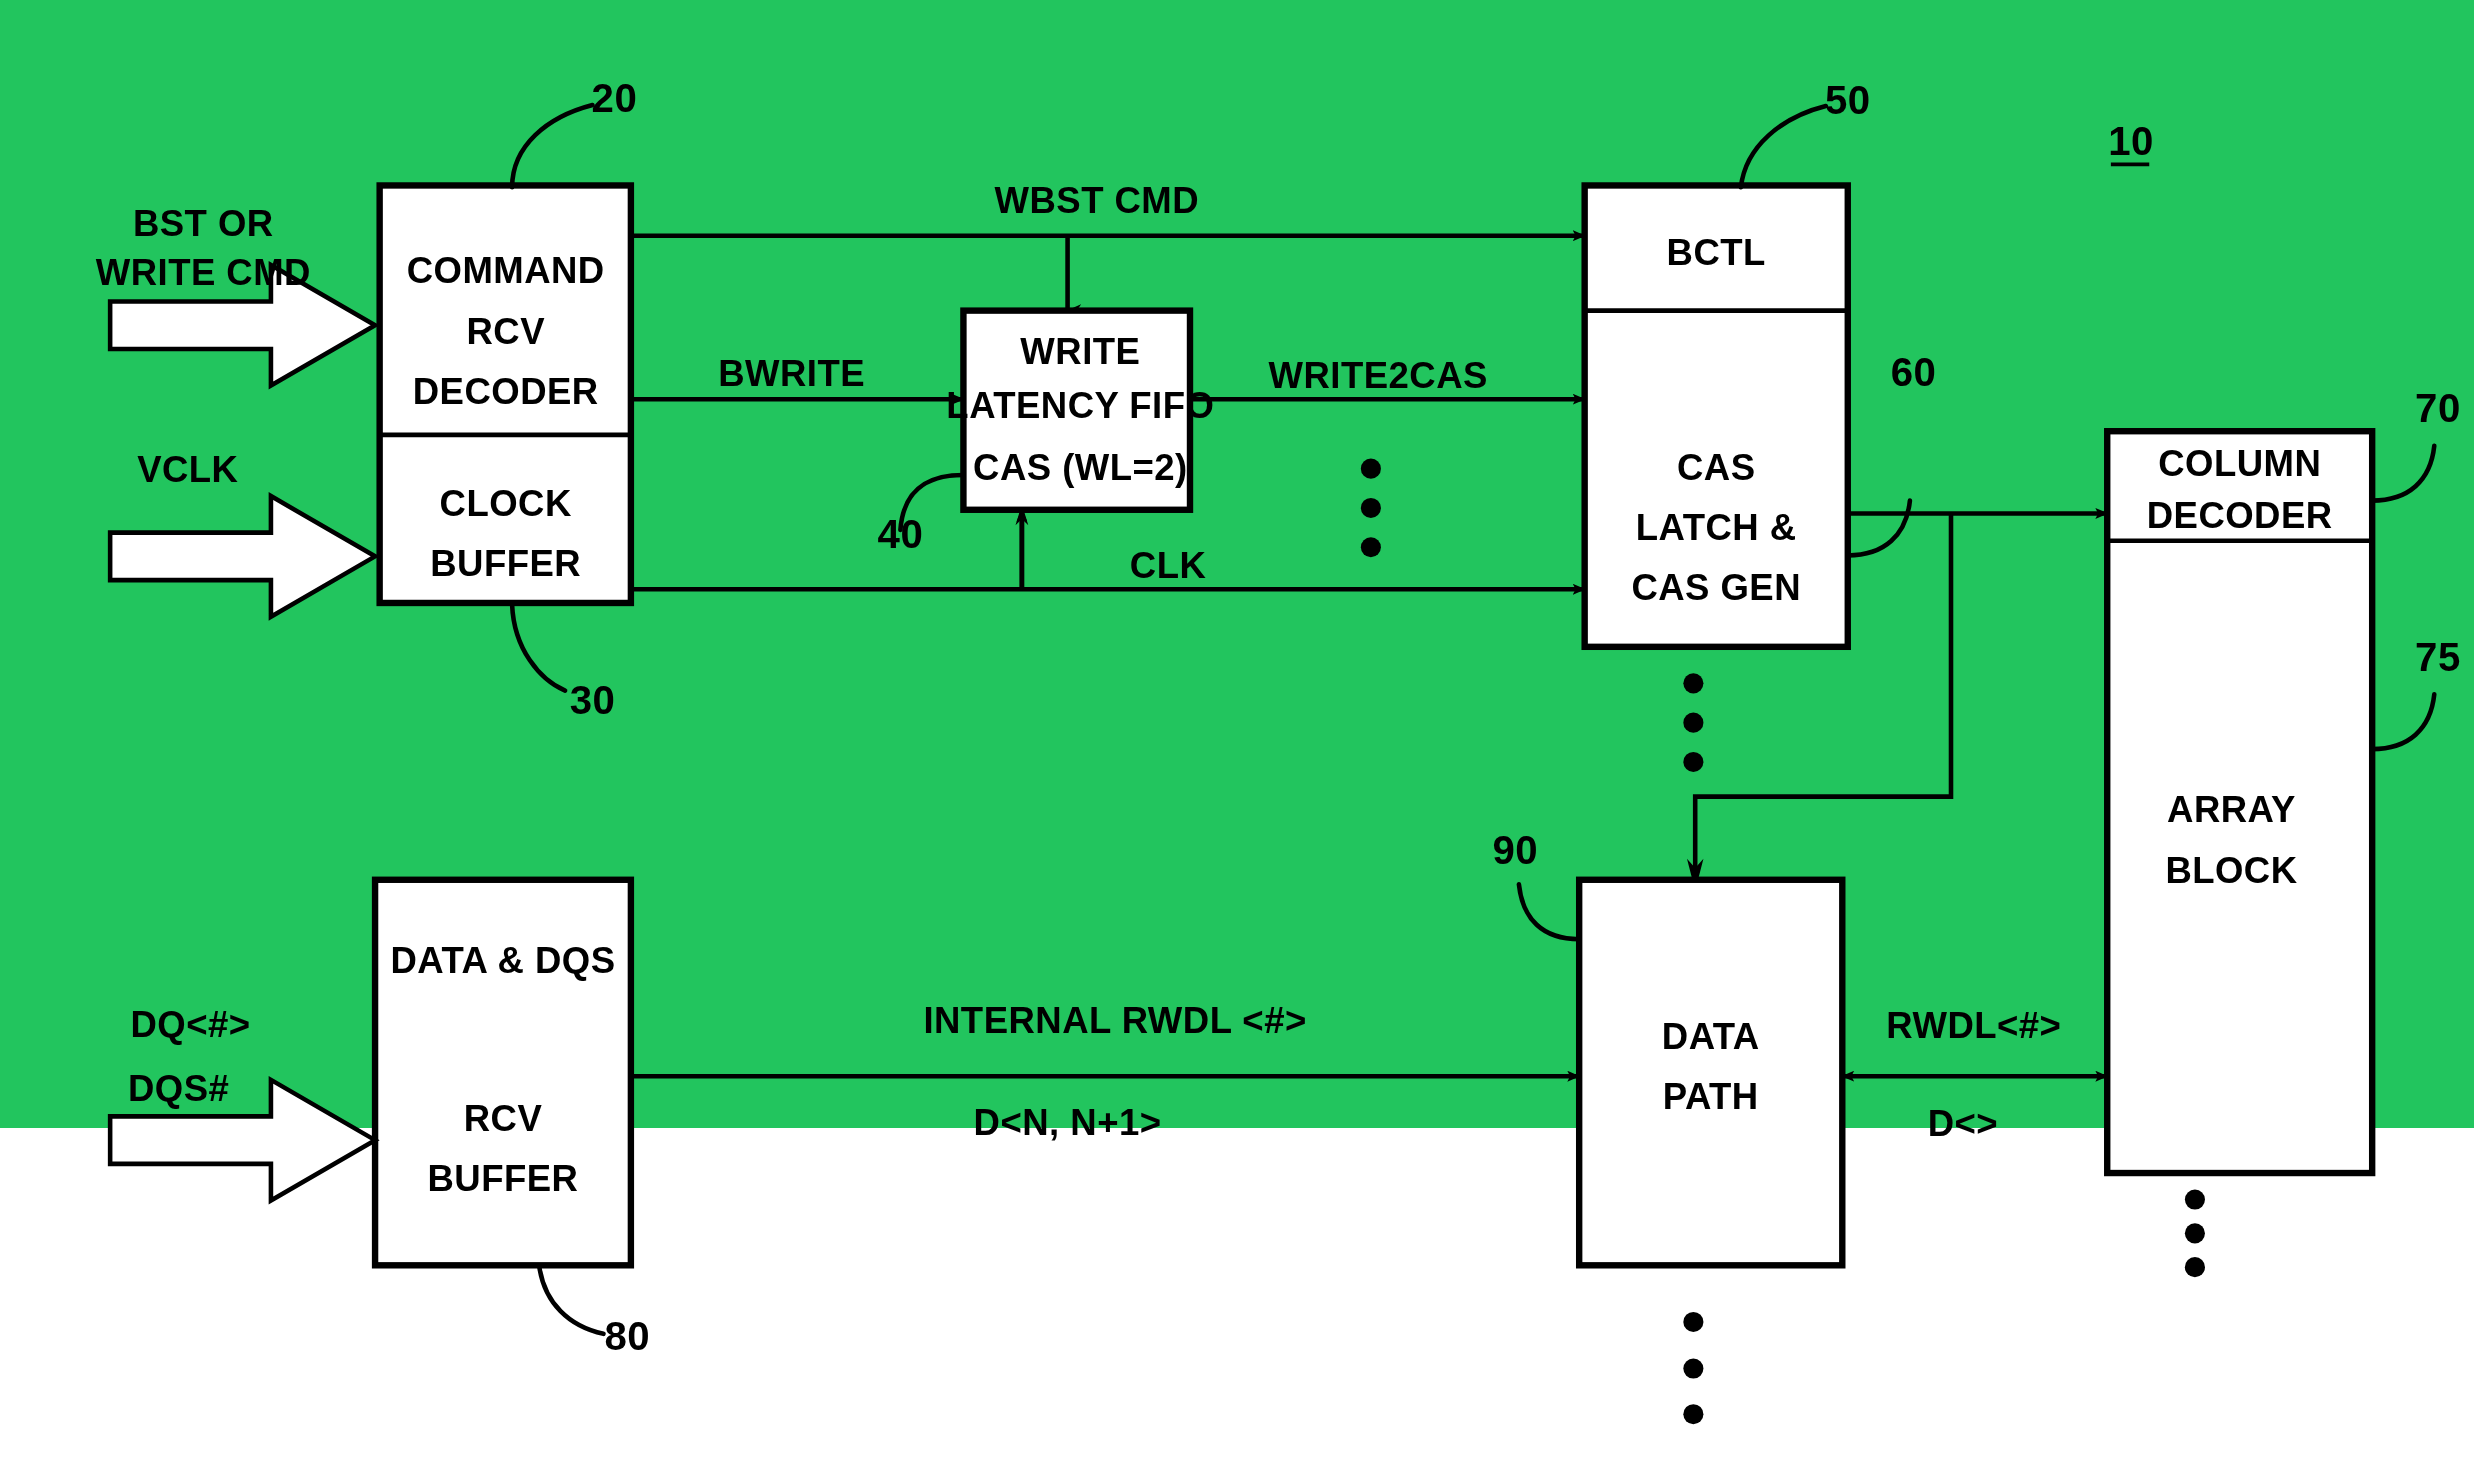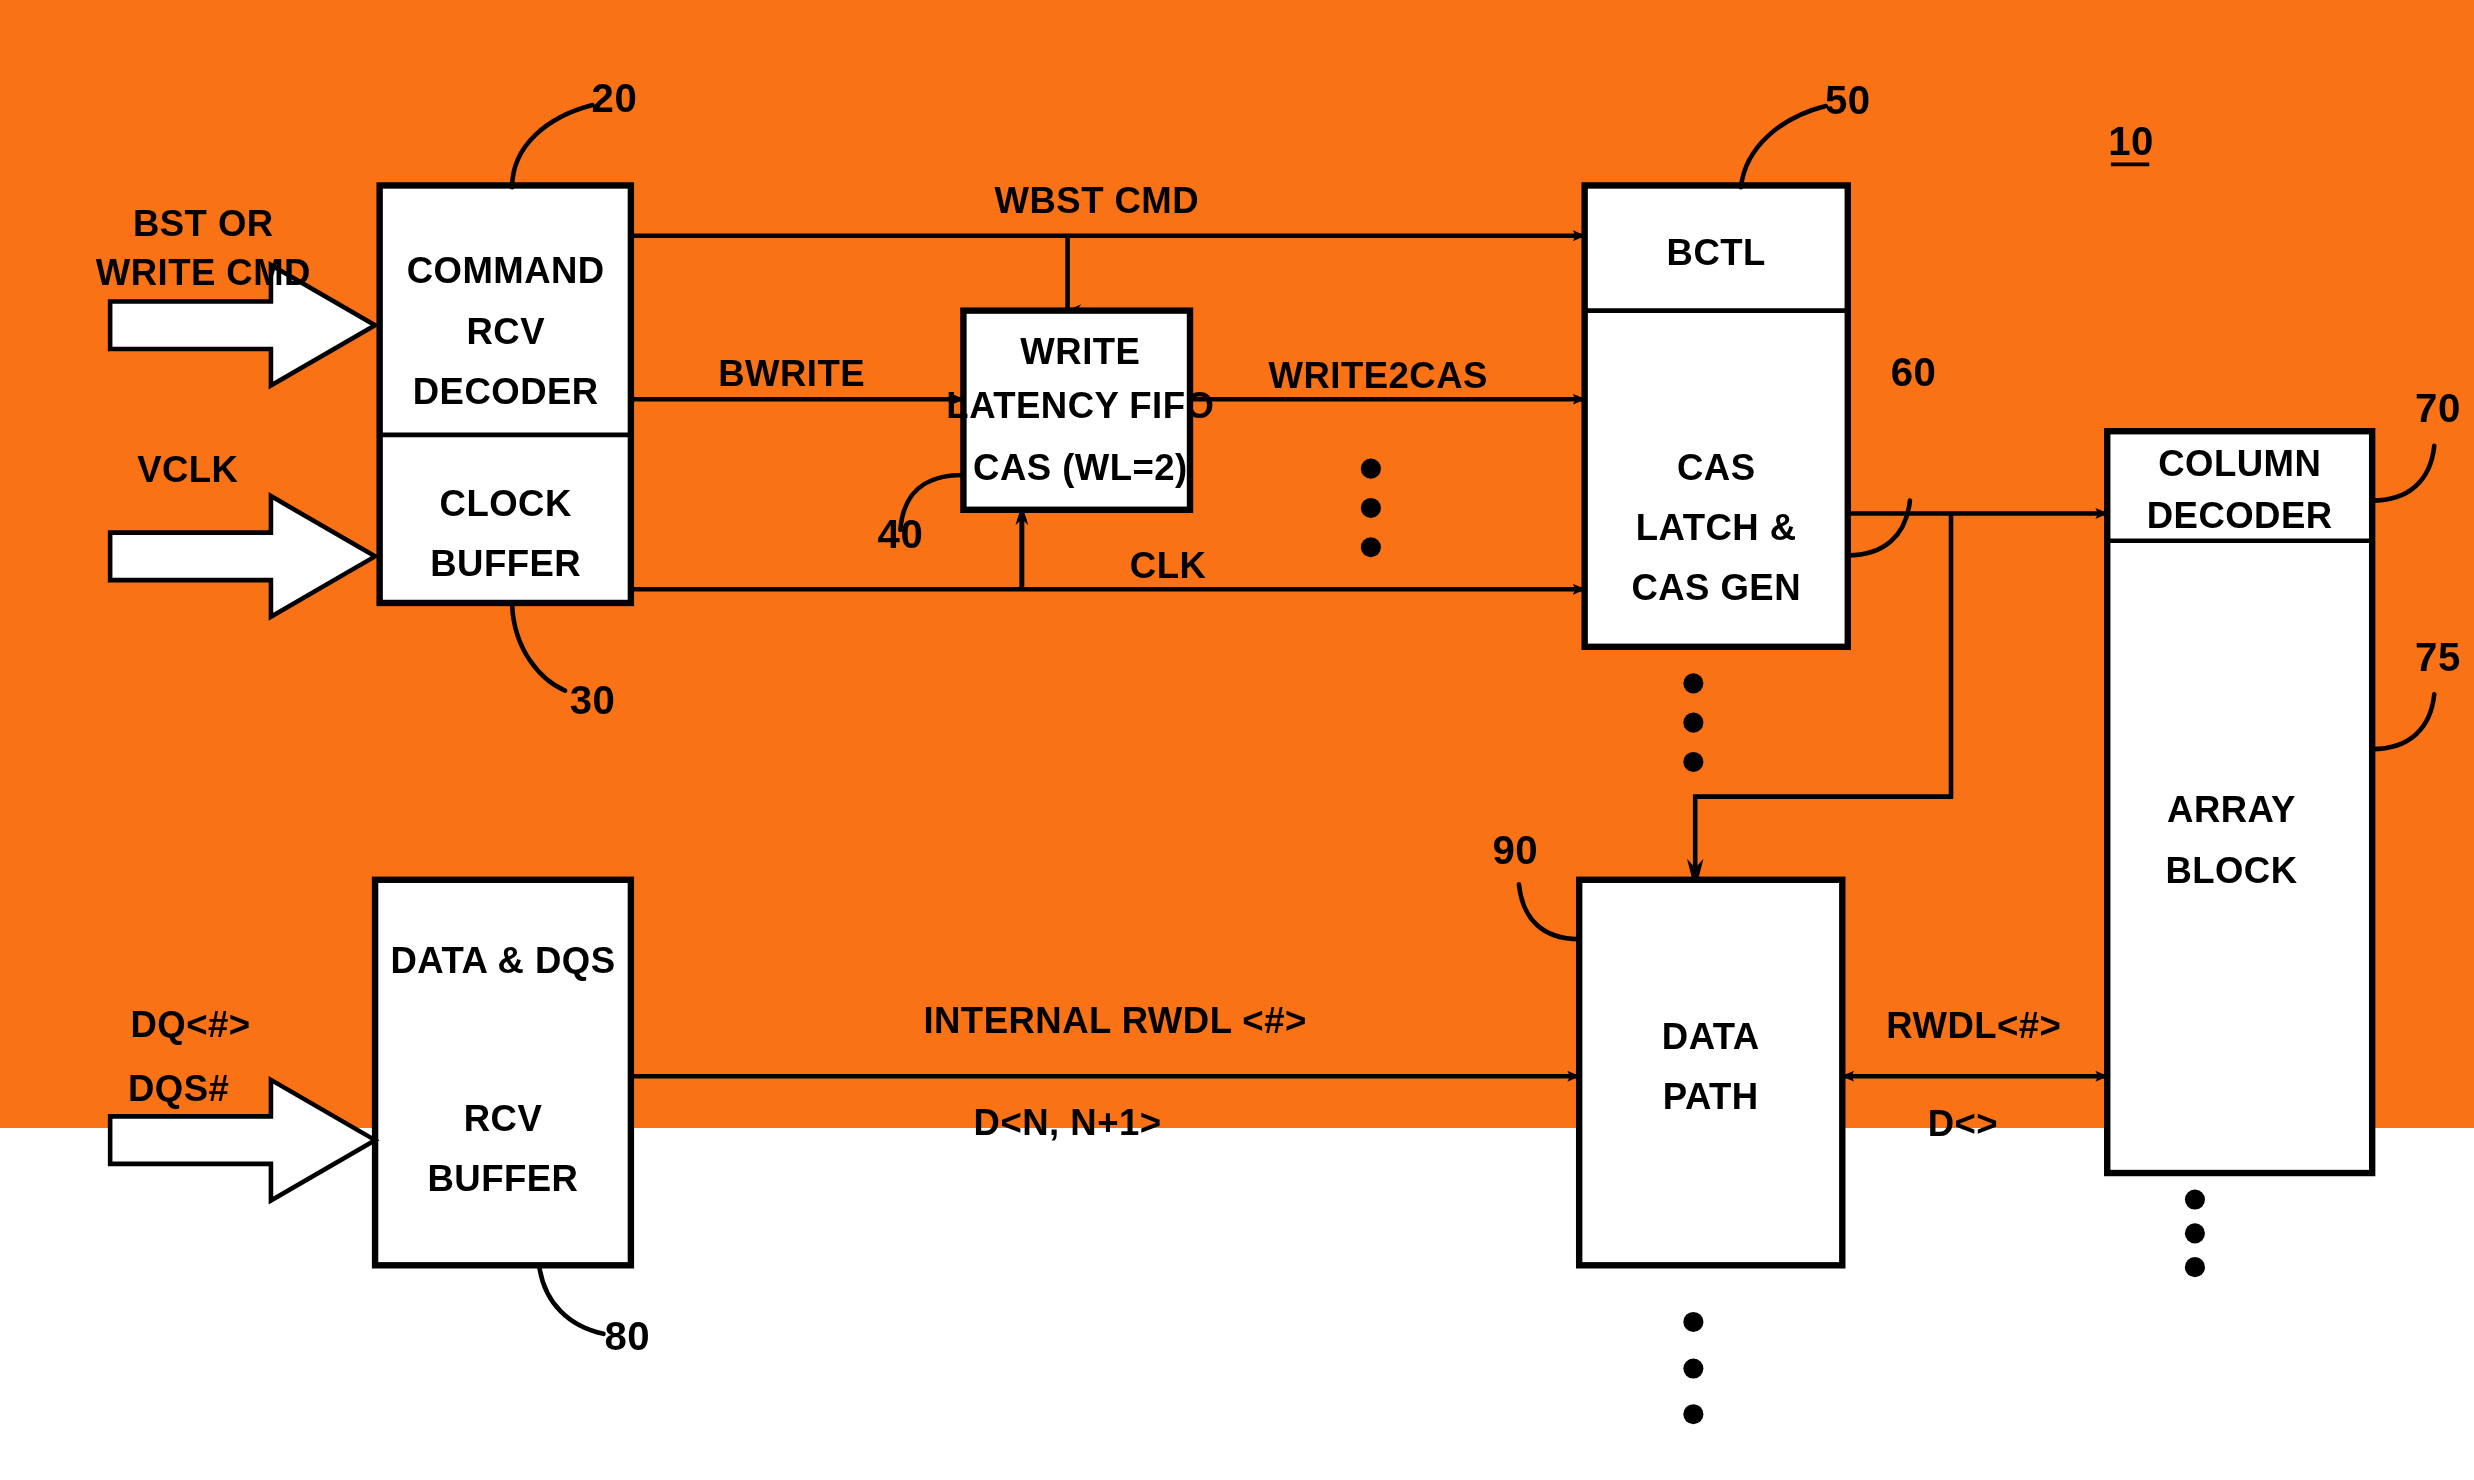--- a/index.html
+++ b/index.html
@@ -1,18 +1,18 @@
 <!DOCTYPE html>
 <html style="font-size:14.6px"><head>
 <meta charset="utf-8">
 <style>
   html,body{margin:0;padding:0;background:#fff;}
   body{width:2475px;height:1480px;overflow:hidden;
        font-family:"Liberation Sans", sans-serif;}
-  #stage{position:relative;width:2475px;height:1128px;background:#f97316;}
+  #stage{position:relative;width:2475px;height:1128px;background:#22c55e;}
   svg#canvas{position:absolute;left:0;top:0;width:2475px;height:1480px;}
   .blk{fill:#ffffff;stroke:#000000;stroke-width:7;}
   .divider{stroke:#000000;stroke-width:5;}
   .wire{stroke:#000000;stroke-width:5;fill:none;}
   .thinwire{stroke:#000000;stroke-width:4;fill:none;}
   .leader{stroke:#000000;stroke-width:5;fill:none;stroke-linecap:round;}
   .bigarrow{fill:#ffffff;stroke:#000000;stroke-width:5;stroke-linejoin:miter;}
   .dot{fill:#000000;}
   text{font-family:"Liberation Sans Narrow","Liberation Sans",sans-serif;
        fill:#000000;font-weight:700;letter-spacing:0.5px;}

